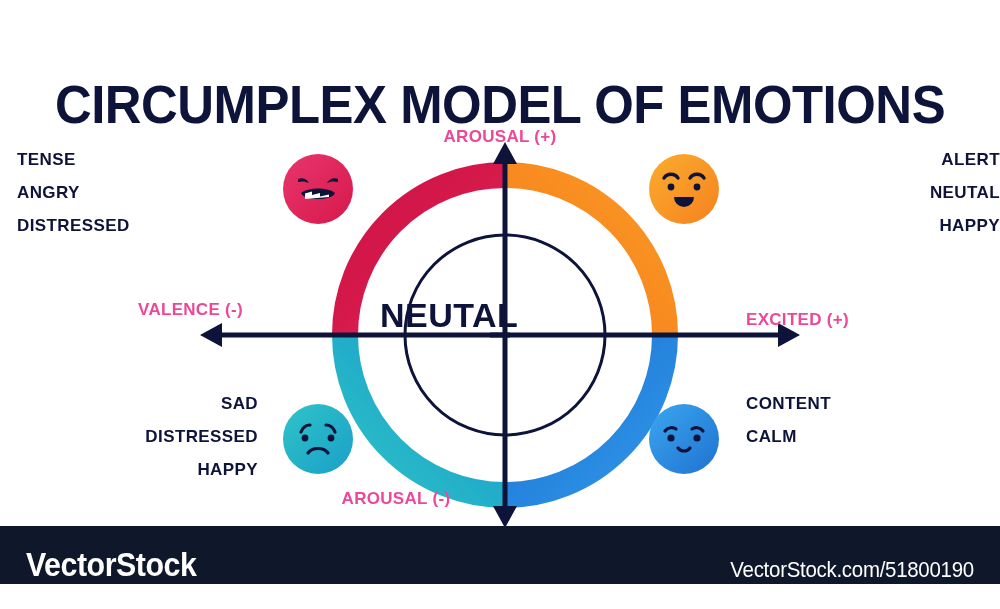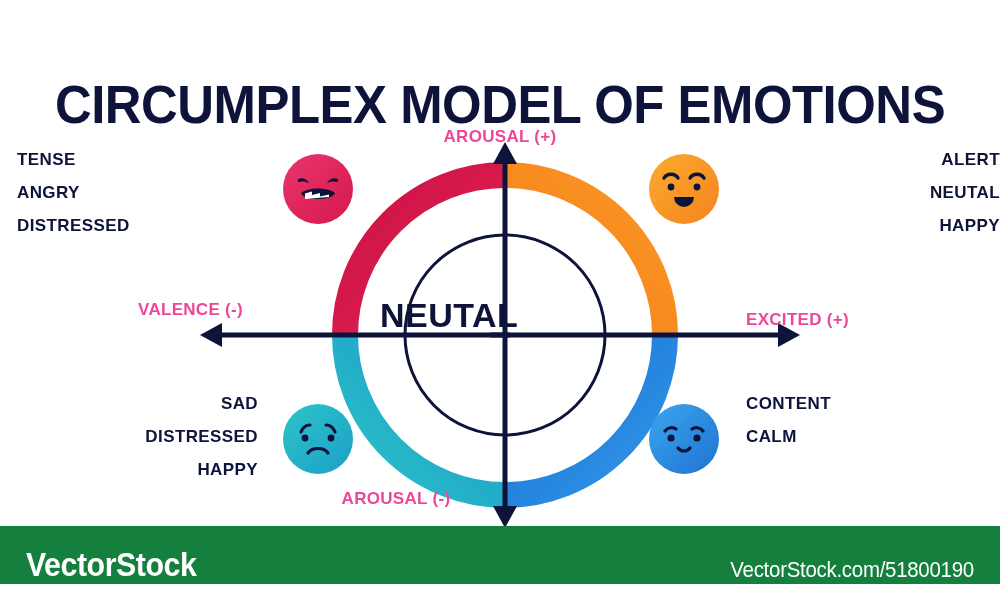--- a/index.html
+++ b/index.html
@@ -106,21 +106,21 @@
   .face-bl { left: 282px; top: 403px; }
   .face-br { left: 648px; top: 403px; }
 
   
   #footer {
     position: absolute;
     left: 0;
     top: 526px;
     width: 1000px;
     height: 58px;
-    background: #15803d;
+    background: #0f172a;
   }
   .brand {
     position: absolute;
     left: 26px;
     top: 20px;
     font-family: "Liberation Sans", sans-serif;
     font-weight: bold;
     font-size: 33px;
     color: #ffffff;
     letter-spacing: -0.5px;

